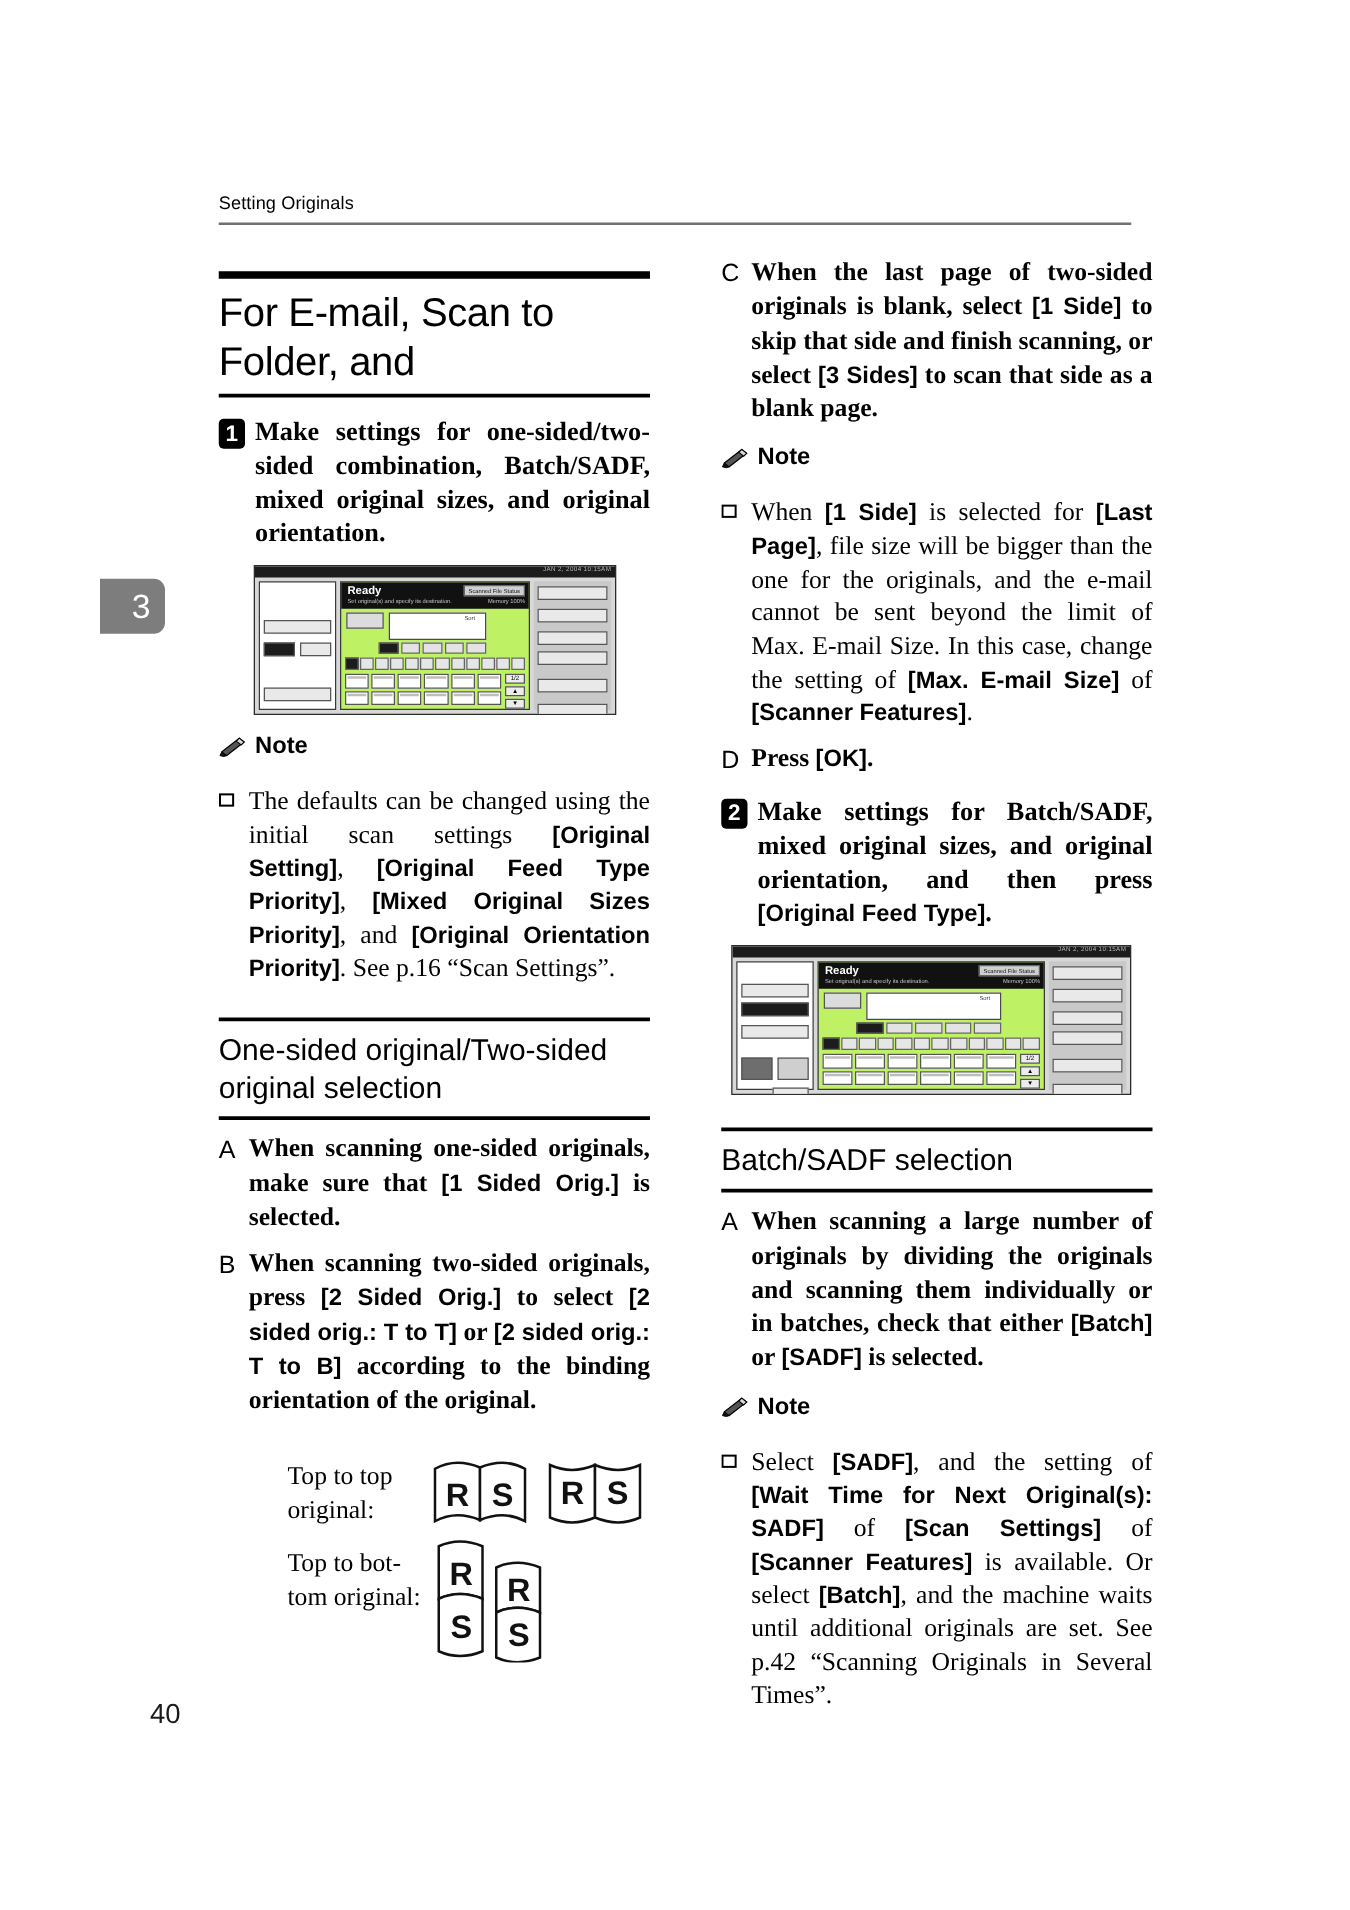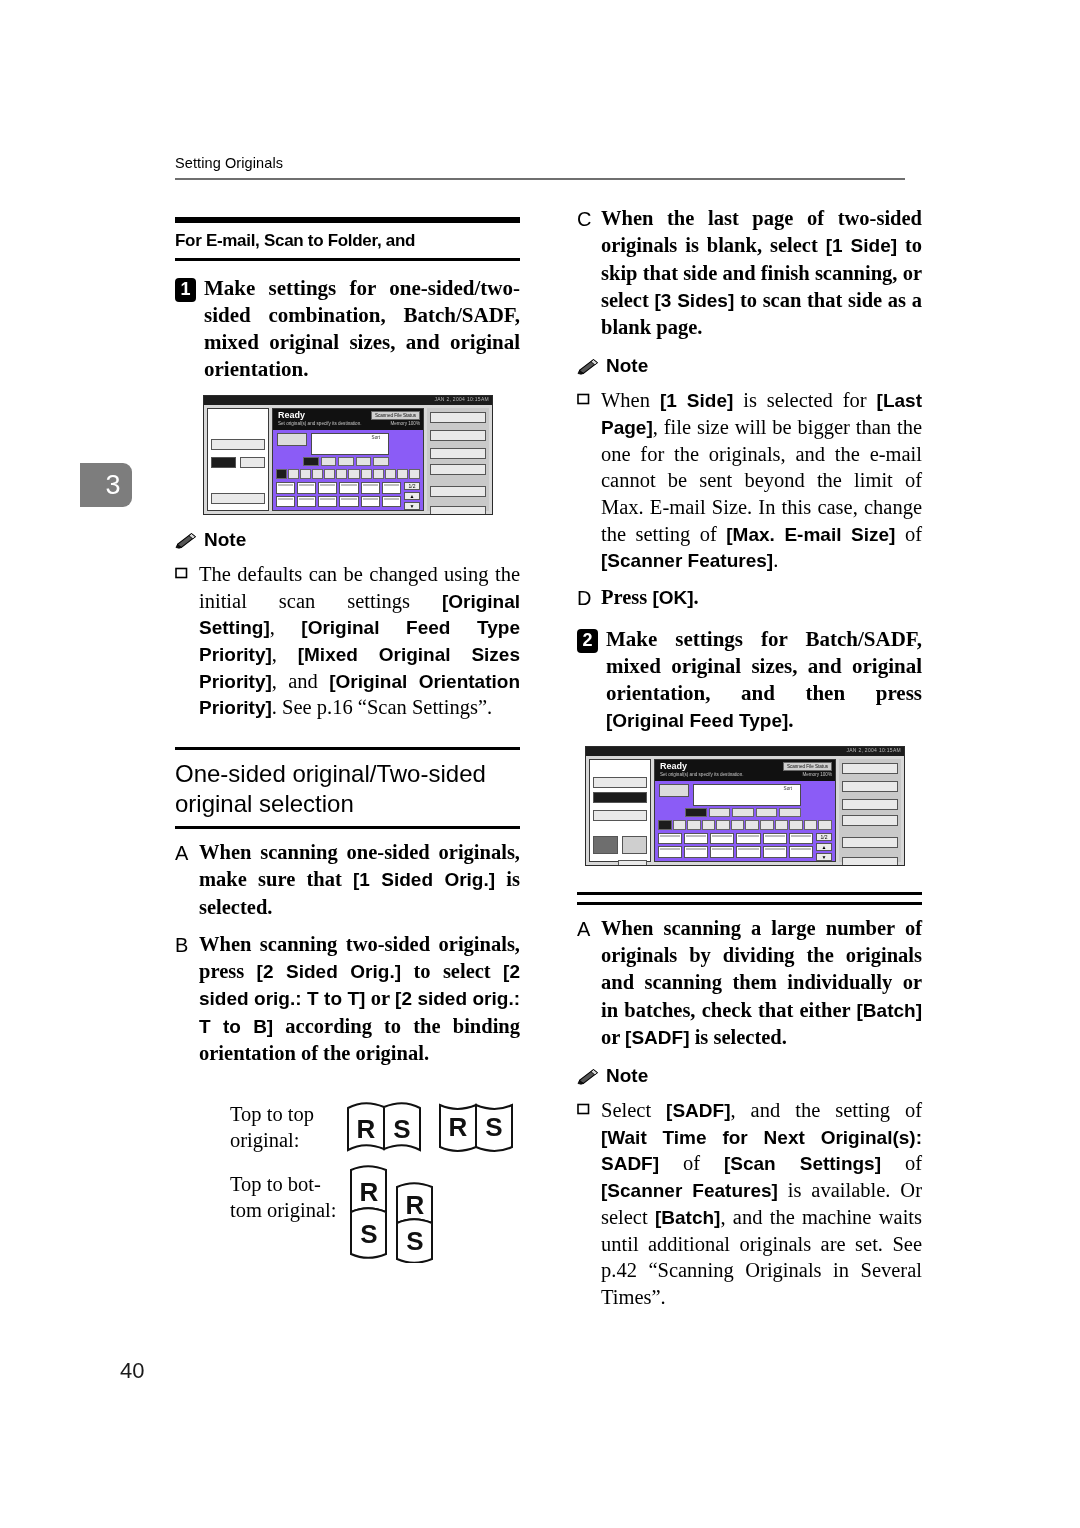--- a/index.html
+++ b/index.html
@@ -47,21 +47,21 @@
   
   .col { position:absolute; top:205px; width:345px; }
   .col-left  { left:175px; }
   .col-right { left:577px; }
 
   
   .h1-rule-top    { height:6px; background:#000; margin:12px 0 0 0; }
   .h1-rule-bottom { height:3px; background:#000; margin:6px 0 0 0; }
   .h1 {
     font-family:"Liberation Sans", sans-serif;
-    font-weight:bold; font-size:17px; line-height:1.22;
+    font-weight:normal; font-size:32px; line-height:1.22;
     letter-spacing:-0.3px; margin:8px 0 4px 0;
   }
 
   
   .h2-rule-top    { height:3px; background:#000; margin:26px 0 0 0; }
   .h2-rule-bottom { height:3px; background:#000; margin:7px 0 0 0; }
   .h2 {
     font-family:"Liberation Sans", sans-serif;
     font-weight:400; font-size:24px; line-height:1.25;
     margin:9px 0 2px 0;
@@ -102,21 +102,21 @@
   
   .note-head {
     display:flex; align-items:center; gap:7px;
     margin-top:14px; margin-bottom:1px;
   }
   .note-head .label {
     font-family:"Liberation Sans", sans-serif;
     font-weight:bold; font-size:19px;
   }
   .pencil-icon { width:22px; height:17px; display:block; }
-  .note-item { display:flex; margin-top:10px; }
+  .note-item { display:flex; margin-top:20px; }
   .note-bullet {
     flex:0 0 auto; width:24px; padding-top:6px;
   }
   .note-bullet svg { display:block; }
   .note-body {
     font-family:"Liberation Serif", serif;
     font-size:20.5px; line-height:1.30;
     text-align:justify; flex:1 1 auto;
   }
   .b { font-family:"Liberation Sans", sans-serif; font-weight:bold; font-size:19px; }
@@ -143,21 +143,21 @@
   .lcd-left {
     position:absolute; left:3px; top:12px; bottom:3px; width:62px;
     background:#fff; border:1px solid #3a3a3a; box-sizing:border-box;
   }
   .lcd-right {
     position:absolute; right:3px; top:12px; bottom:3px; width:62px;
     background:#c9c9c9;
   }
   .lcd-center {
     position:absolute; left:68px; right:68px; top:12px; bottom:3px;
-    background:#8b5cf6; border:1px solid #3a3a3a; box-sizing:border-box;
+    background:#bef264; border:1px solid #3a3a3a; box-sizing:border-box;
   }
   .lcd-title {
     position:absolute; left:0; right:0; top:0; height:21px;
     background:#111;
   }
   .lcd-title .ready {
     position:absolute; left:5px; top:1px; color:#fff;
     font-family:"Liberation Sans", sans-serif;
     font-weight:bold; font-size:9px;
   }
@@ -522,20 +522,21 @@
         <div class="sidebtn" style="top:4px"></div>
         <div class="sidebtn" style="top:22px"></div>
         <div class="sidebtn" style="top:40px"></div>
         <div class="sidebtn" style="top:56px"></div>
         <div class="sidebtn" style="top:78px"></div>
         <div class="sidebtn" style="top:98px"></div>
       </div>
     </div>
 
     <div class="h2-rule-top"></div>
+    <div class="h2">Batch/SADF selection</div>
     <div class="h2-rule-bottom"></div>
 
     <div class="substep">
       <div class="substep-letter">A</div>
       <div class="substep-body">When scanning a large number of originals by dividing the originals and scanning them individually or in batches, check that either <span class="b">[Batch]</span> or <span class="b">[SADF]</span> is selected.</div>
     </div>
 
     <div class="note-head">
       <svg class="pencil-icon" viewBox="0 0 28 22">
         <polygon points="3,18 8,20 26,6 21,2 3,16" fill="#555" stroke="#000" stroke-width="1.3"></polygon>

